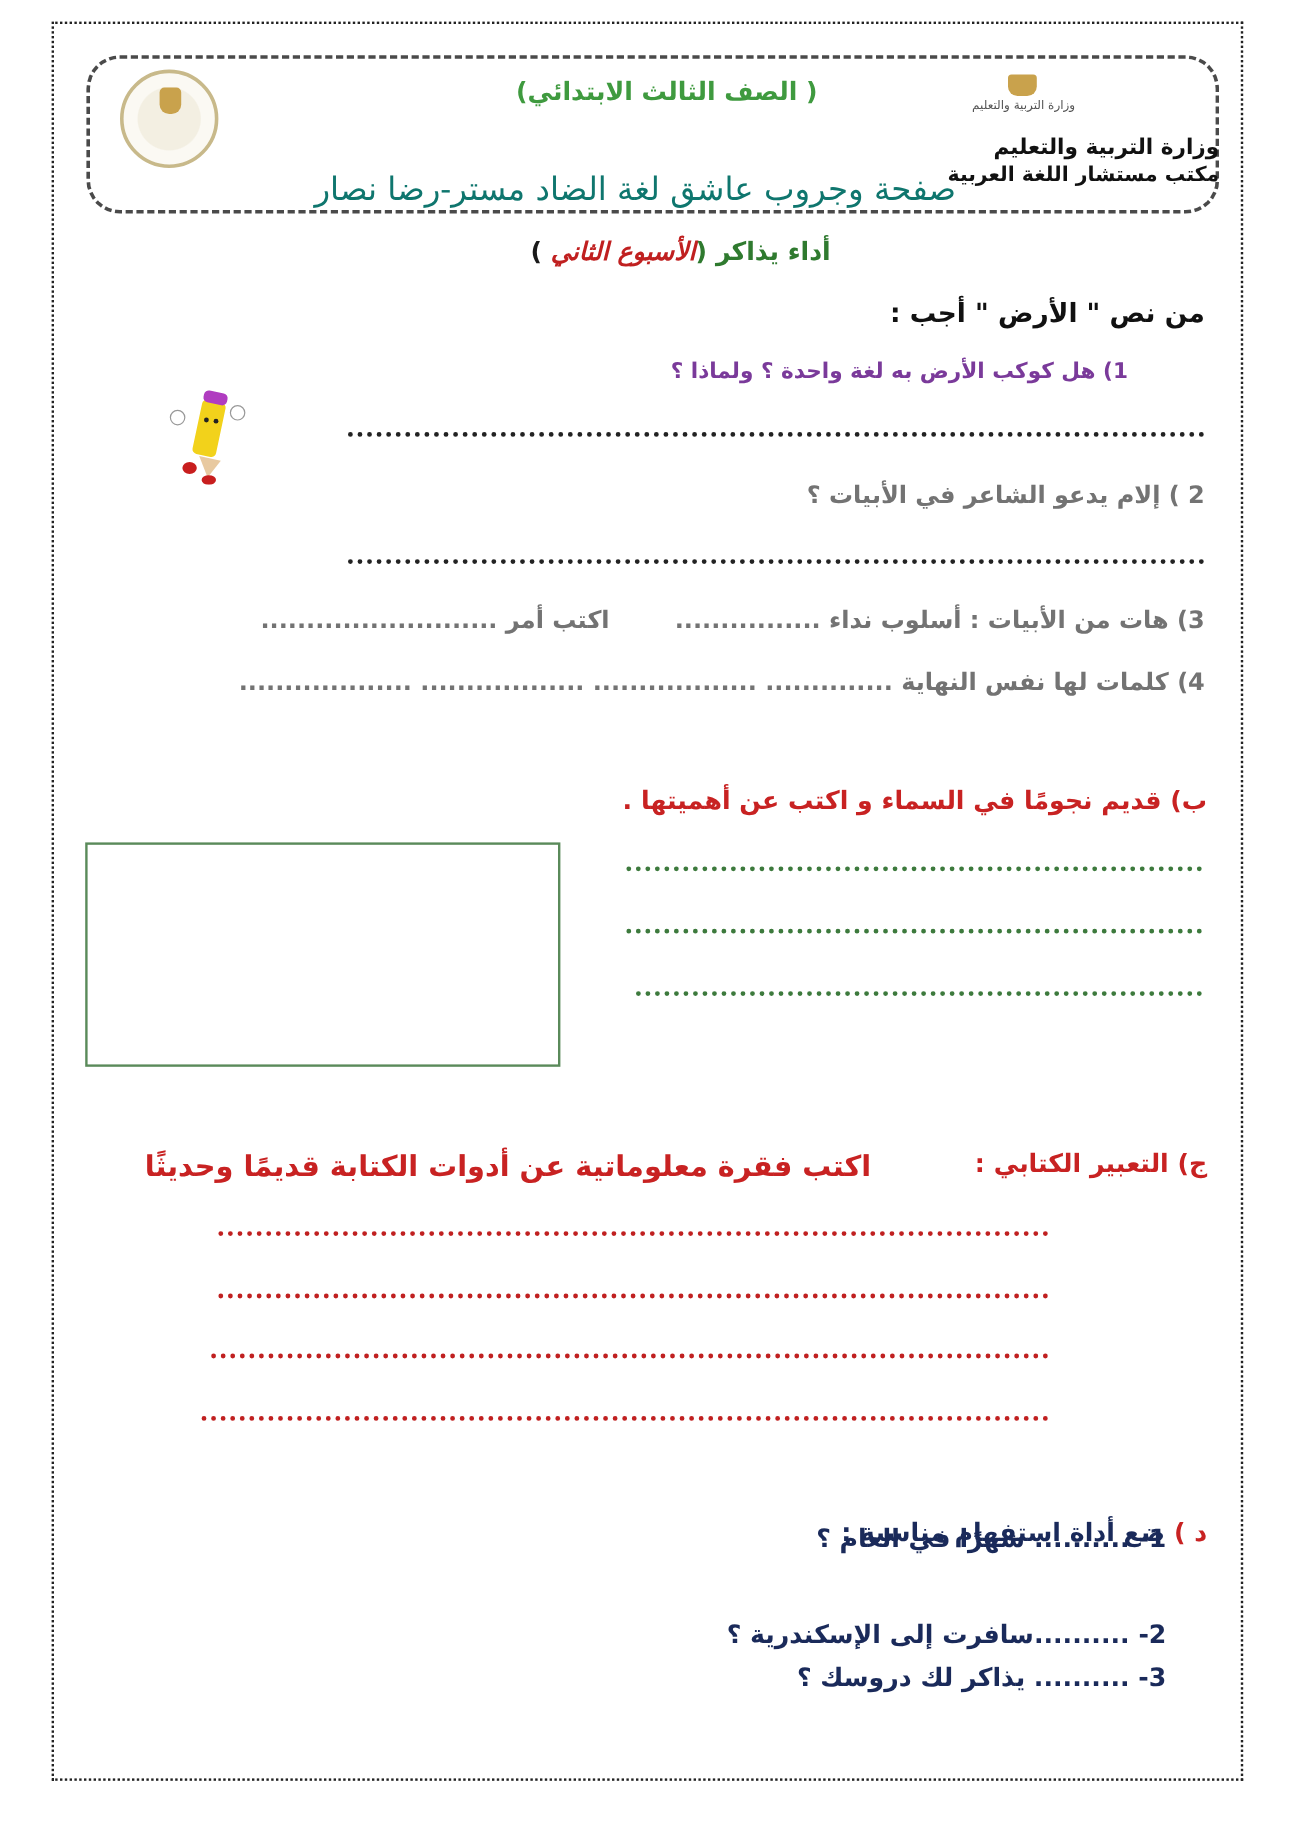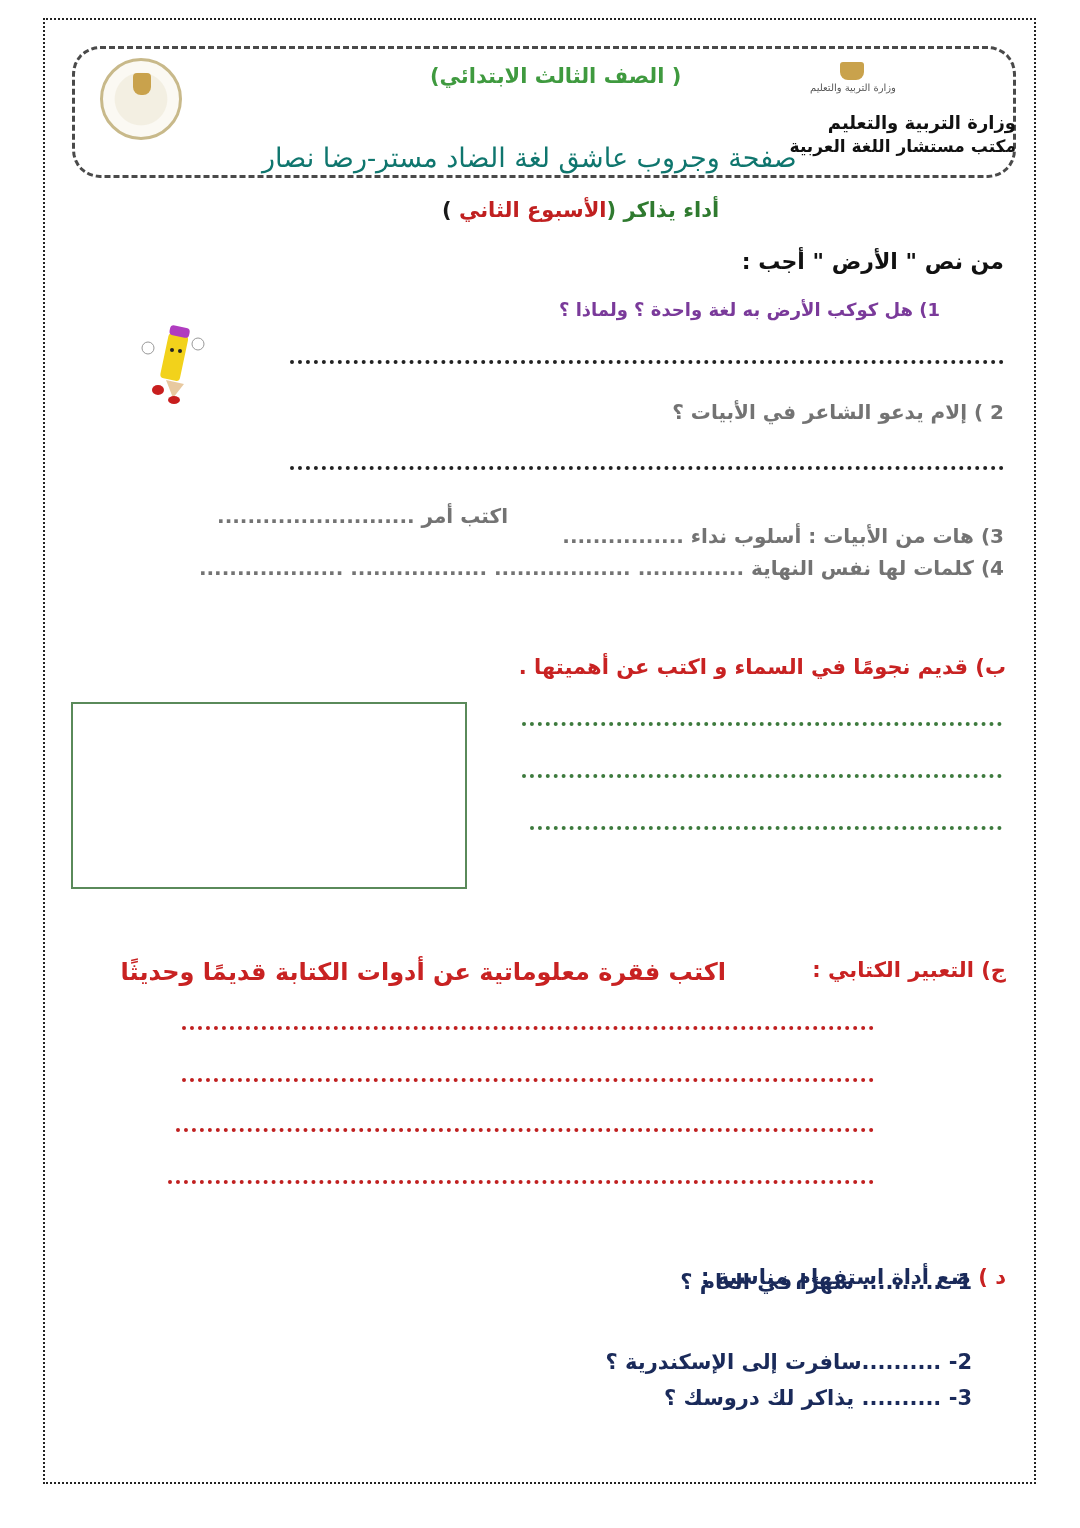--- a/index.html
+++ b/index.html
@@ -33,21 +33,21 @@
     position: absolute; left: 808px; top: 82px; width: 90px; height: 14px;
     color: #555; font-size: 10px; font-family: "DejaVu Serif", serif;
     direction: rtl; text-align: center;
   }
   .grade { left: 430px; top: 64px; color: #3f9a3f; font-weight: bold; font-size: 21px; }
   .ministry-1 { right: 64px; top: 112px; font-weight: bold; font-size: 18px; color: #111; }
   .ministry-2 { right: 64px; top: 136px; font-weight: bold; font-size: 17px; color: #111; }
   .signature { left: 262px; top: 142px; color: #0f766e; font-size: 27px; font-family: "DejaVu Serif", serif; }
   .hw-title { left: 442px; top: 198px; font-weight: bold; font-size: 21px; color: #1a1a1a; }
   .hw-title .green { color: #2f7a2f; }
-  .hw-title .red { color: #c02020; }
+  .hw-title .red { color: #c02020; font-style: italic; }
   .intro { right: 76px; top: 249px; font-weight: bold; font-size: 22px; color: #111; }
   .q1 { right: 140px; top: 299px; font-weight: bold; font-size: 18px; color: #7a3a9a; }
   .q { font-weight: bold; font-size: 20px; color: #737373; }
   .dotline {
     position: absolute; border-bottom: 4px dotted #222; height: 0;
   }
   .dotline.green { border-bottom-color: #3d7a3d; }
   .dotline.red { border-bottom-color: #c02020; }
   .mascot {
     position: absolute; left: 140px; top: 318px; width: 66px; height: 86px;
@@ -94,21 +94,21 @@
   <ellipse cx="34" cy="82" rx="6" ry="4" fill="#c81e1e"></ellipse>
   <circle cx="32" cy="32" r="2" fill="#222"></circle>
   <circle cx="40" cy="33" r="2" fill="#222"></circle>
 </svg>
 
 <div class="dotline" style="left:290px; top:360px; width:714px;"></div>
 
 <div class="abs q" style="right:76px; top:400px;">2 ) إلام يدعو الشاعر في الأبيات ؟</div>
 <div class="dotline" style="left:290px; top:466px; width:714px;"></div>
 
-<div class="abs q" style="right:76px; top:504px;margin-top:20px;">3) هات من الأبيات : أسلوب نداء ................</div>
+<div class="abs q" style="right:76px; top:504px;">3) هات من الأبيات : أسلوب نداء ................</div>
 <div class="abs q" style="right:572px; top:504px;">اكتب أمر ..........................</div>
 
 <div class="abs q" style="right:76px; top:556px;">4) كلمات لها نفس النهاية ..............     ..................   ..................    ...................</div>
 
 <div class="abs part-b">ب)  قديم نجومًا في السماء  و اكتب عن أهميتها .</div>
 <div class="draw-box"></div>
 <div class="dotline green" style="left:522px; top:722px; width:480px;"></div>
 <div class="dotline green" style="left:522px; top:774px; width:480px;"></div>
 <div class="dotline green" style="left:530px; top:826px; width:472px;"></div>
 

